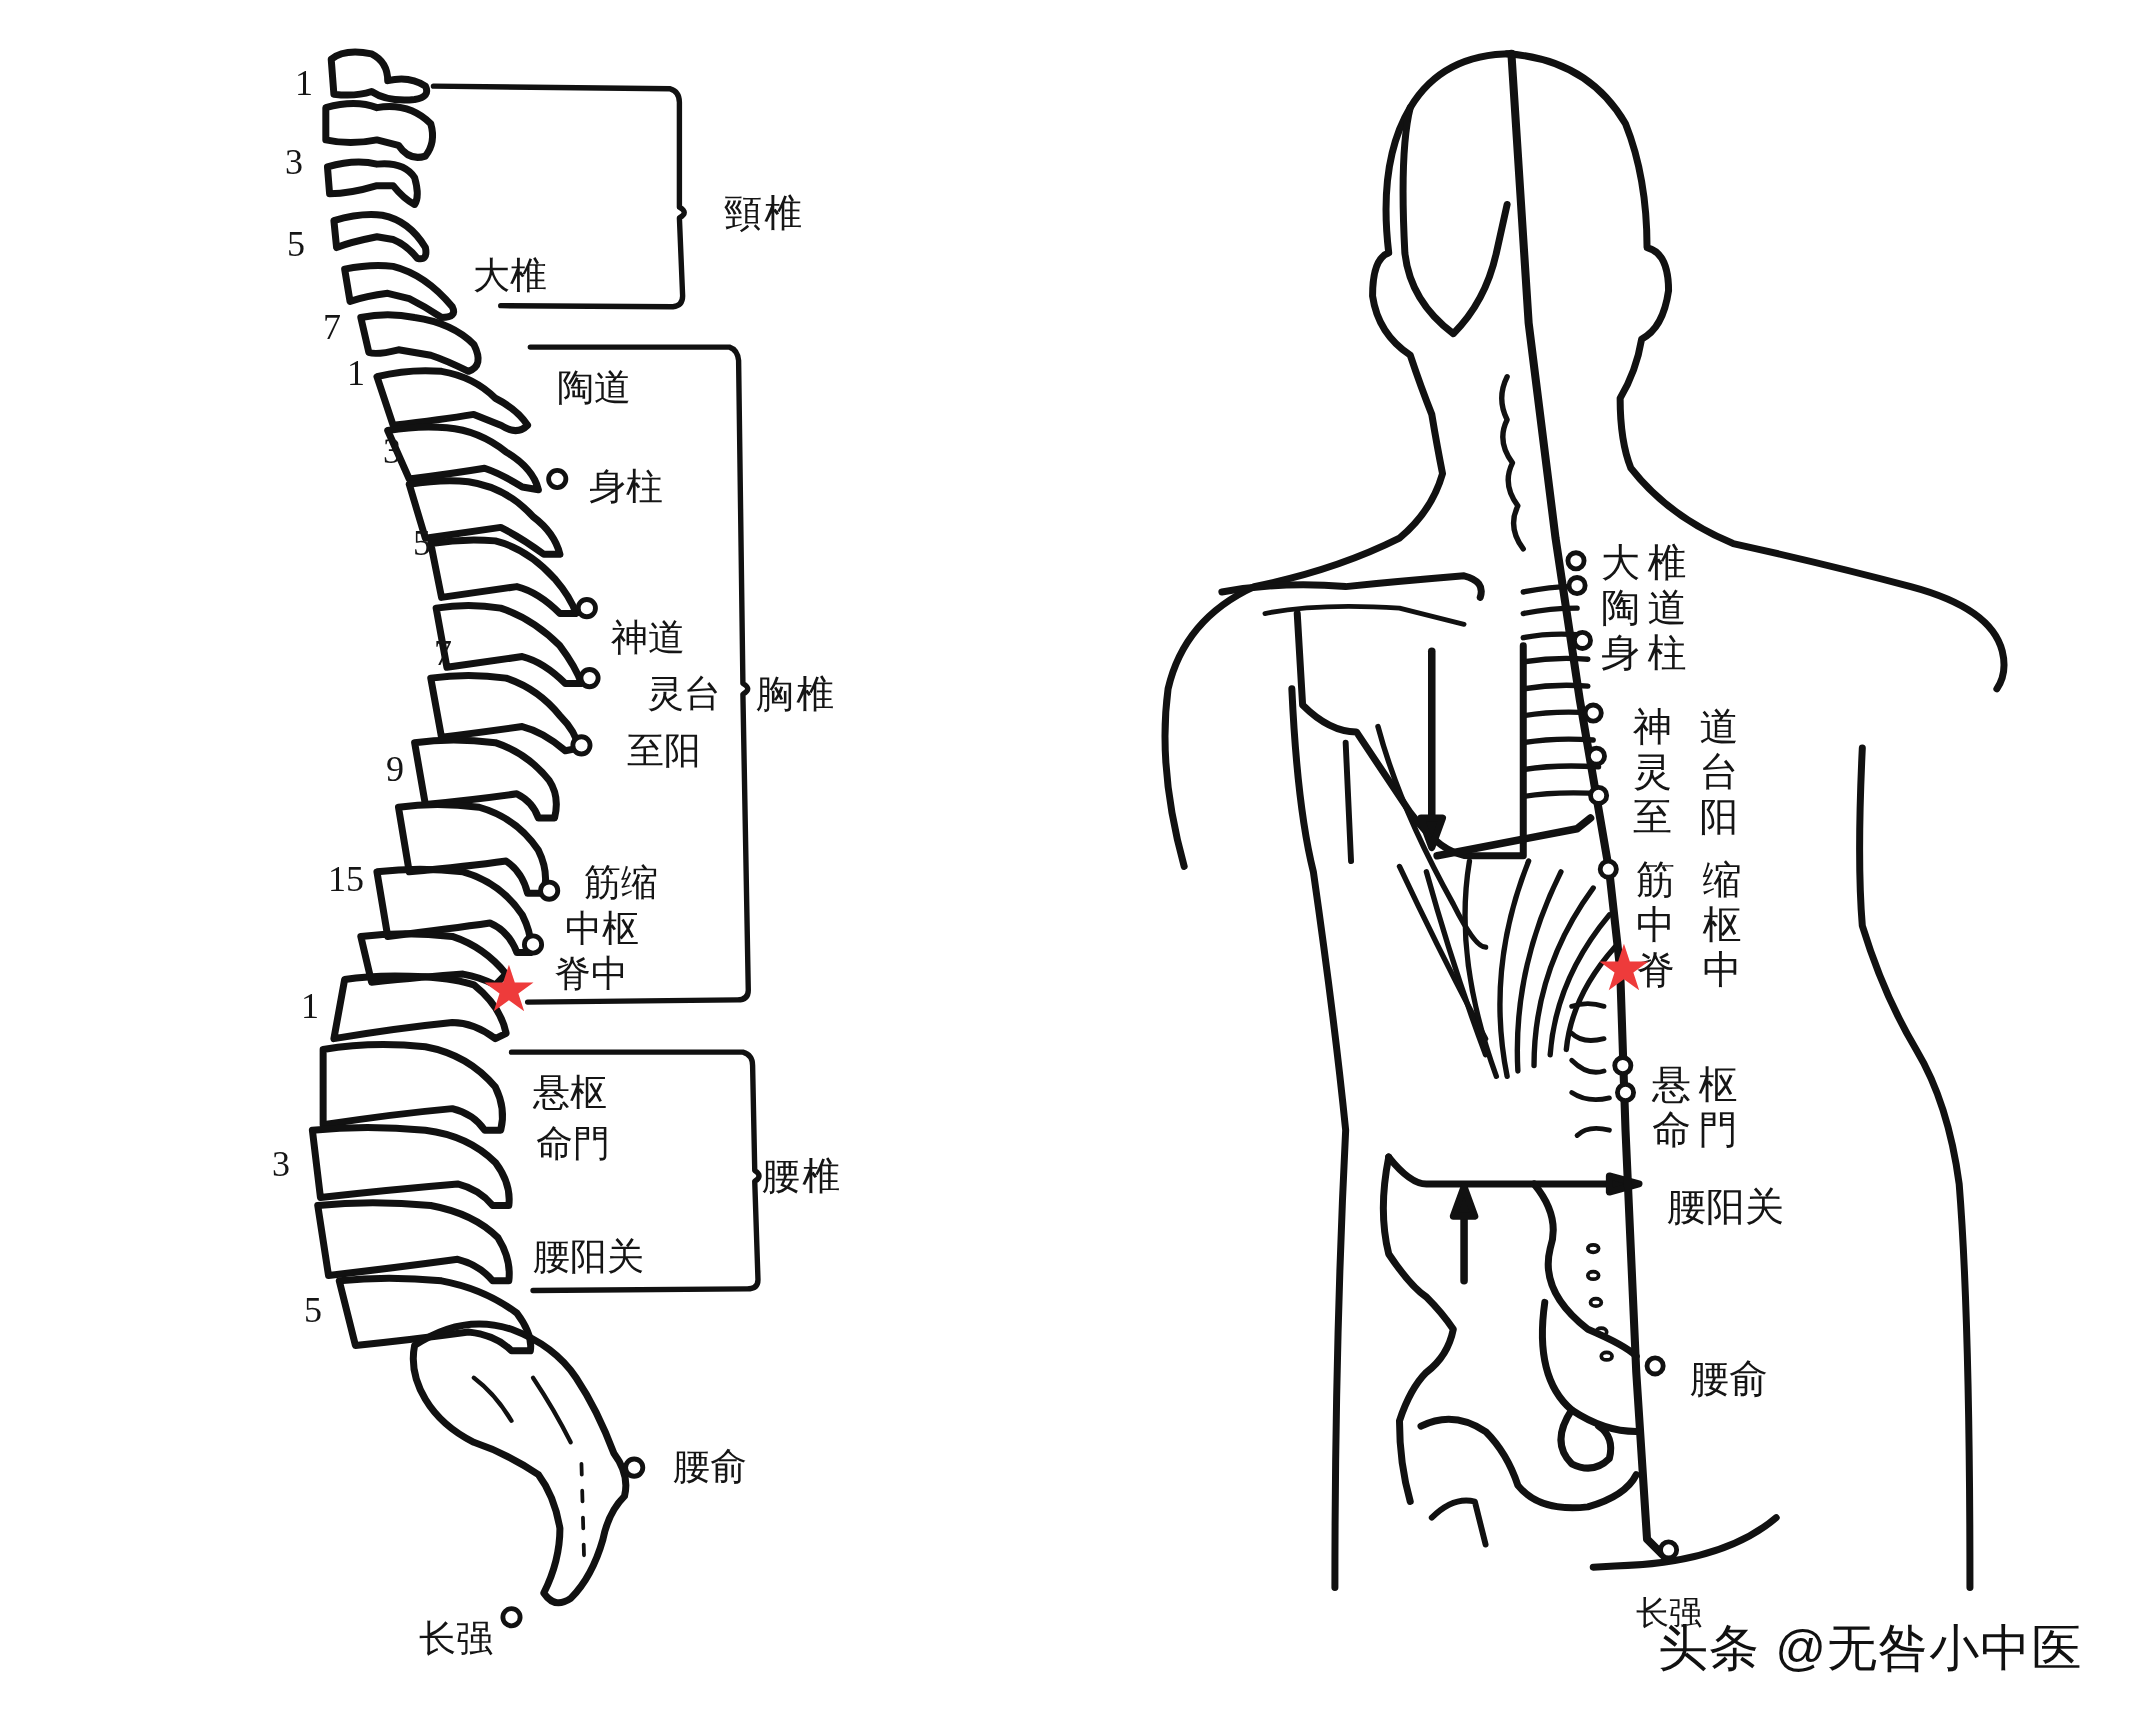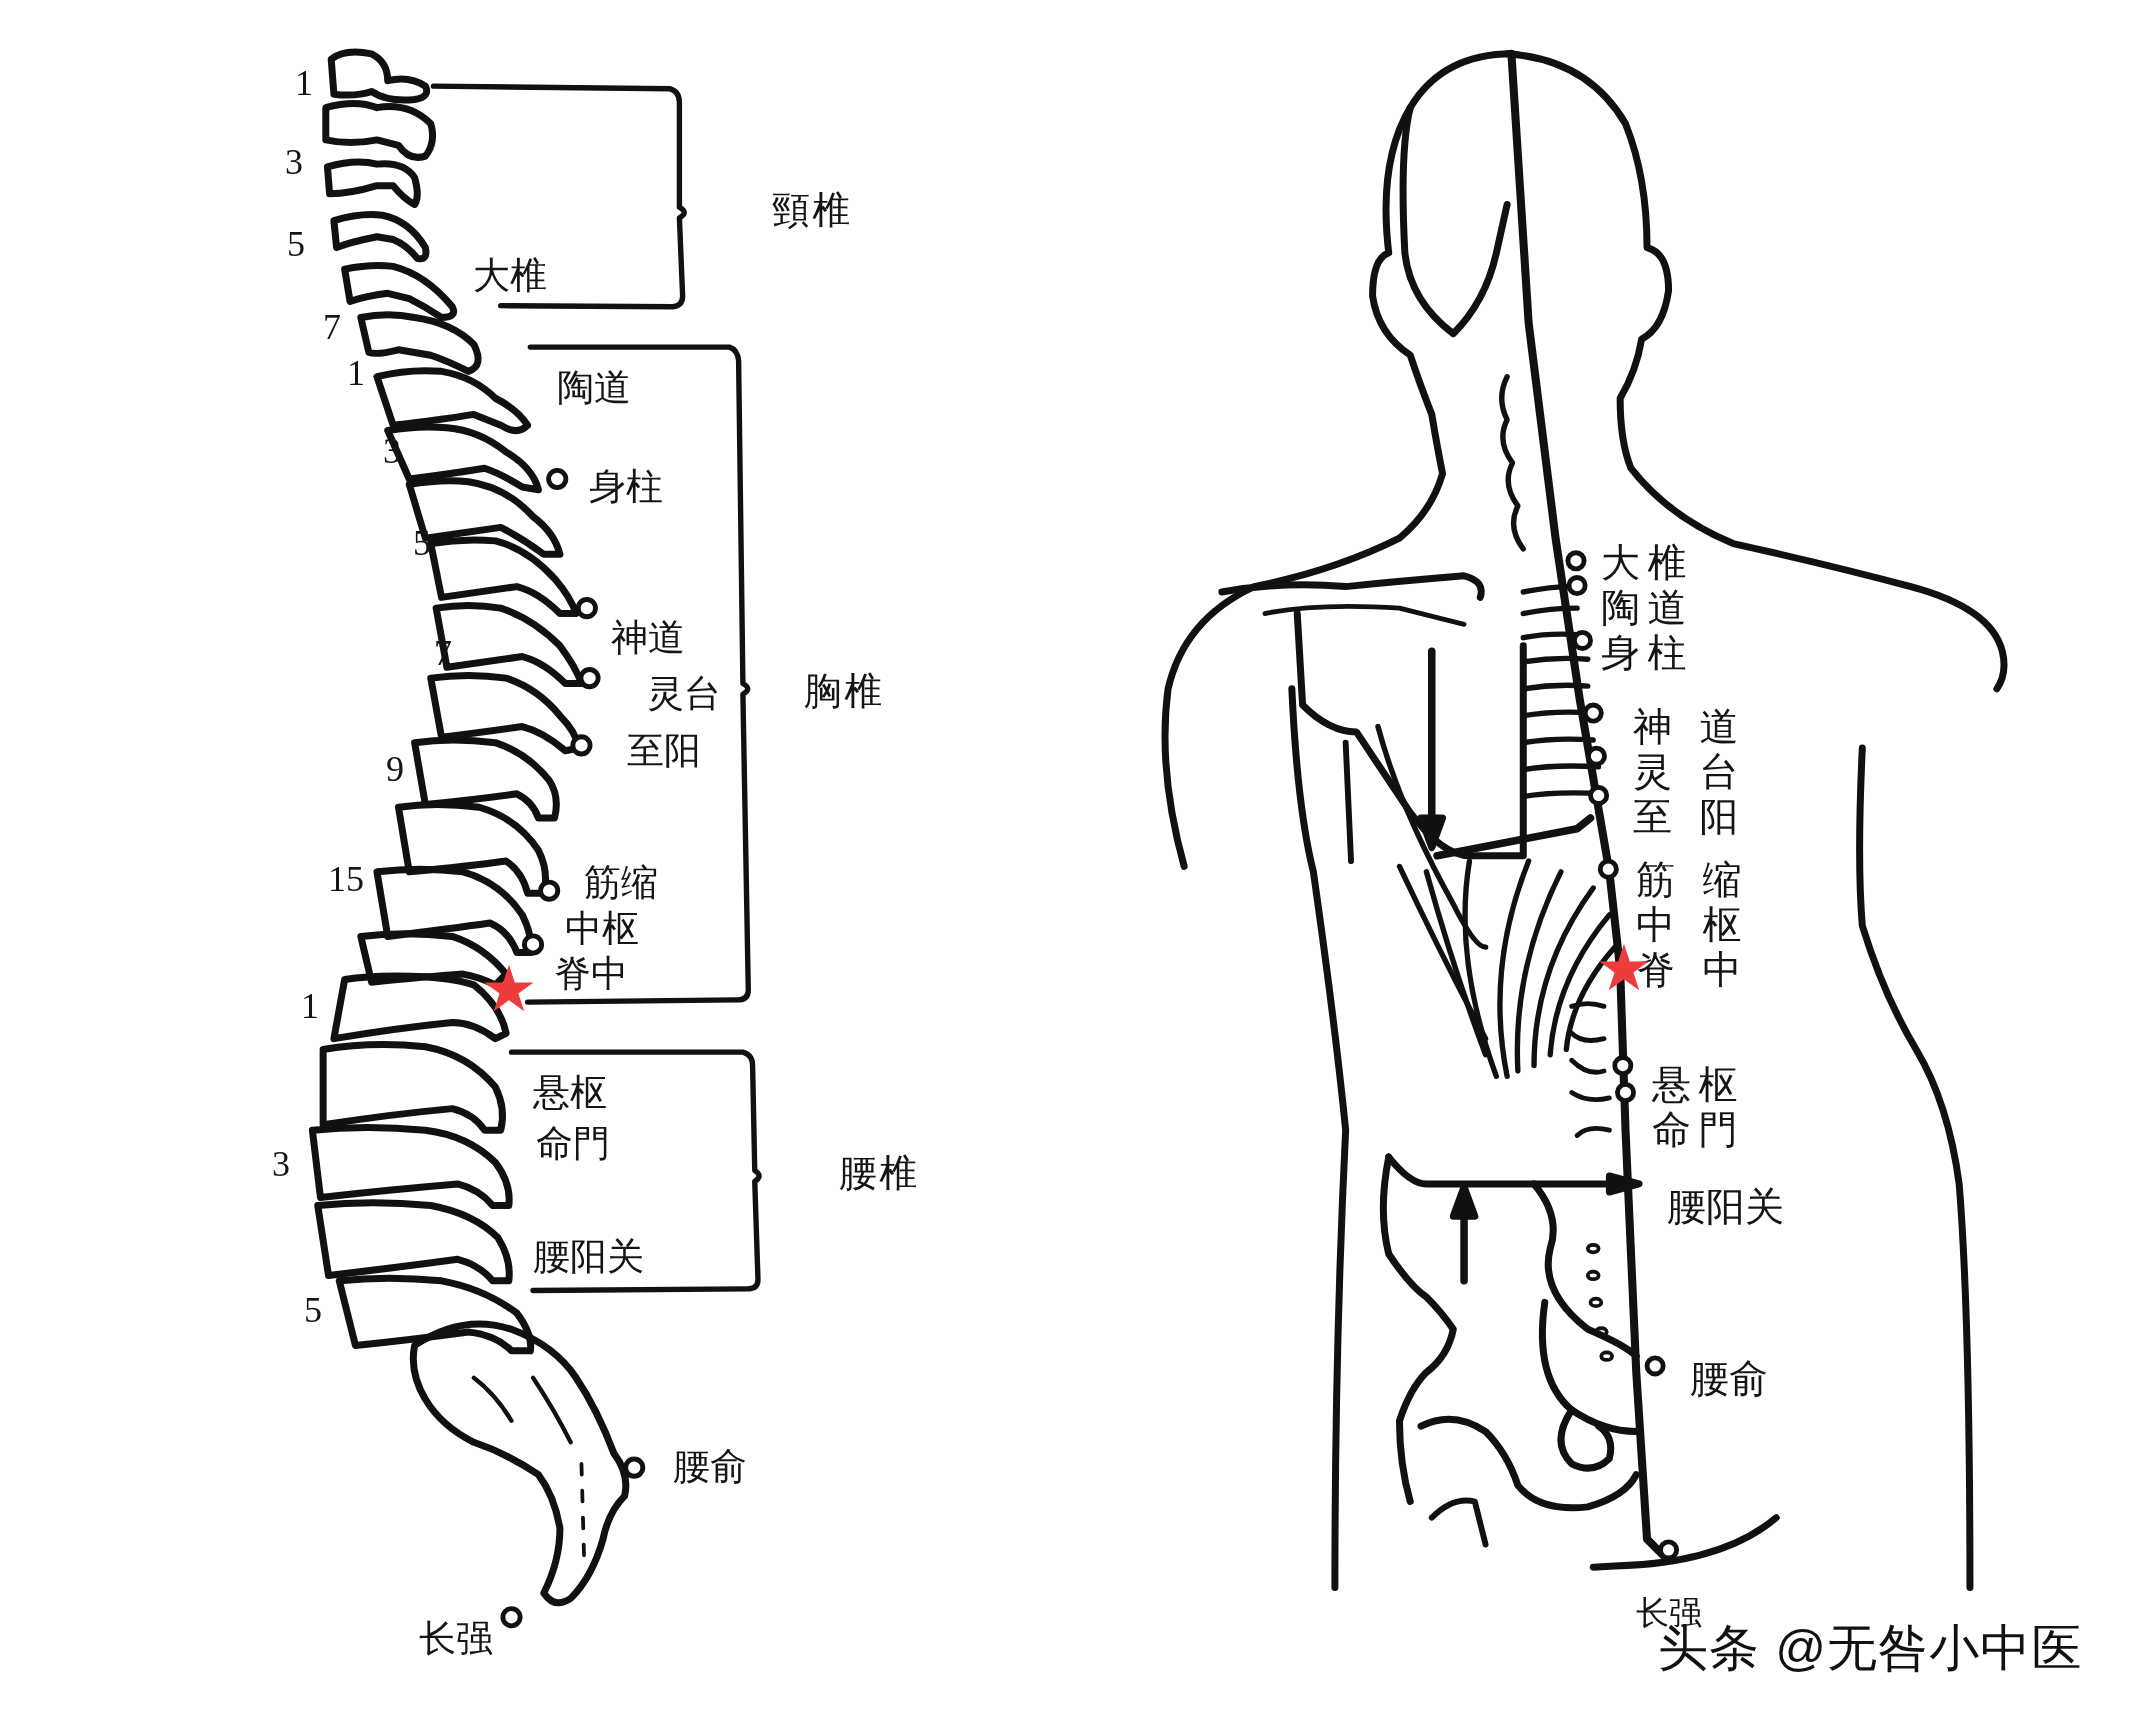--- a/index.html
+++ b/index.html
@@ -4,21 +4,21 @@
 <style>
   html, body { margin: 0; padding: 0; background: #ffffff; }
   body { width: 2151px; height: 1720px; position: relative; overflow: hidden;
          font-family: "DejaVu Serif", "Liberation Serif", serif; color: #111; }
   #canvas { position: absolute; left: 0; top: 0; width: 2151px; height: 1720px; }
   .lbl { position: absolute; font-size: 37px; line-height: 1; white-space: nowrap; color: #151515;
          font-family: "DejaVu Sans", "Liberation Sans", sans-serif; }
   .num { position: absolute; font-size: 36px; line-height: 1; color: #151515;
          font-family: "Liberation Serif", "DejaVu Serif", serif; }
   .region { position: absolute; font-size: 38px; line-height: 1; color: #151515;
-            font-family: Liberation Mono, monospace; letter-spacing: 2.2px; margin-left: 48px; }
+            font-family: Liberation Serif, serif; letter-spacing: 2.2px; }
   .vert { position: absolute; font-size: 39px; line-height: 1.15; color: #151515;
           font-family: "DejaVu Sans", "Liberation Sans", sans-serif; letter-spacing: 7.5px; white-space: pre; }
   .watermark { position: absolute; font-size: 50px; line-height: 1; color: #111;
                font-family: Liberation Sans, sans-serif; letter-spacing: 1.1px;
                text-shadow: 0 1.6px 0 #fff, 0 -1.6px 0 #fff; }
   .star { position: absolute; font-size: 64px; line-height: 1; color: #ee3b3b; transform: translate(-50%, -50%);
           font-family: "DejaVu Sans", sans-serif; }
 </style>
 </head>
 <body>
@@ -172,21 +172,21 @@
   <span class="num" style="left:434px;top:635px">7</span>
   <span class="num" style="left:386px;top:751px">9</span>
   <span class="num" style="left:328px;top:861px">15</span>
   <span class="num" style="left:301px;top:988px">1</span>
   <span class="num" style="left:272px;top:1146px">3</span>
   <span class="num" style="left:304px;top:1292px">5</span>
 </div>
 
 <span class="region" style="left:724px;top:194px">頸椎</span>
 <span class="region" style="left:756px;top:675px">胸椎</span>
-<span class="region" style="left:791px;top:1157px">腰椎</span>
+<span class="region" style="left:762px;top:1157px">腰椎</span>
 
 <div>
   <span class="lbl" style="left:473px;top:257px">大椎</span>
   <span class="lbl" style="left:557px;top:369px">陶道</span>
   <span class="lbl" style="left:589px;top:468px">身柱</span>
   <span class="lbl" style="left:611px;top:619px">神道</span>
   <span class="lbl" style="left:647px;top:675px">灵台</span>
   <span class="lbl" style="left:627px;top:732px">至阳</span>
   <span class="lbl" style="left:584px;top:864px">筋缩</span>
   <span class="lbl" style="left:565px;top:910px">中枢</span>

